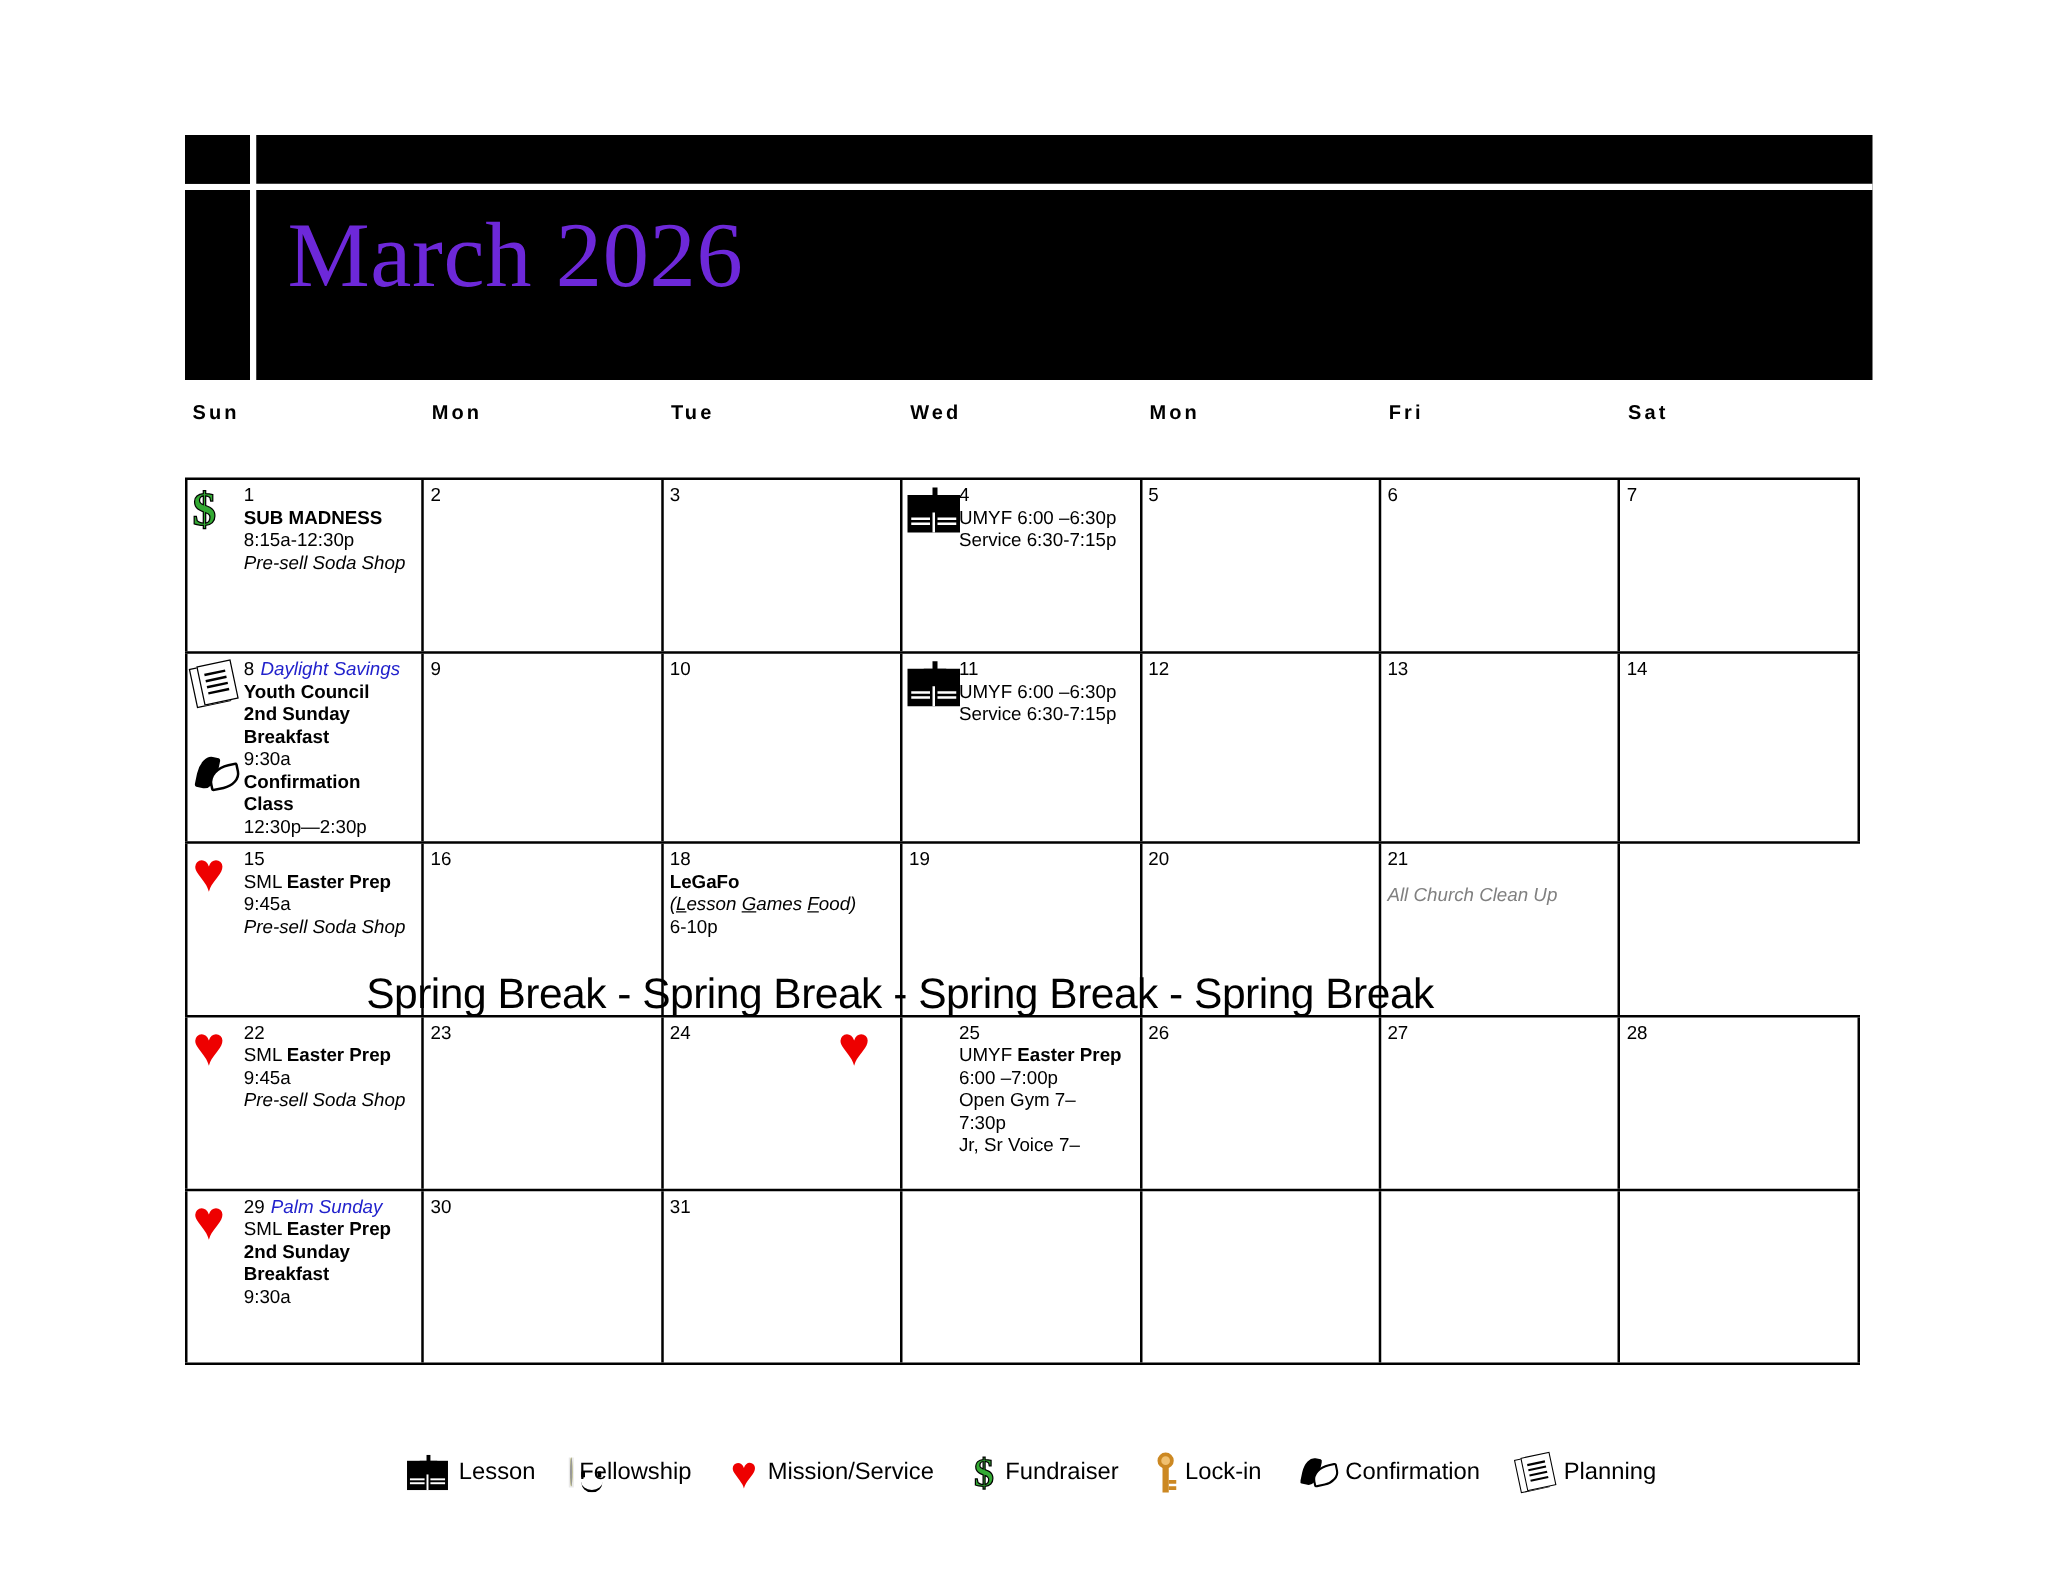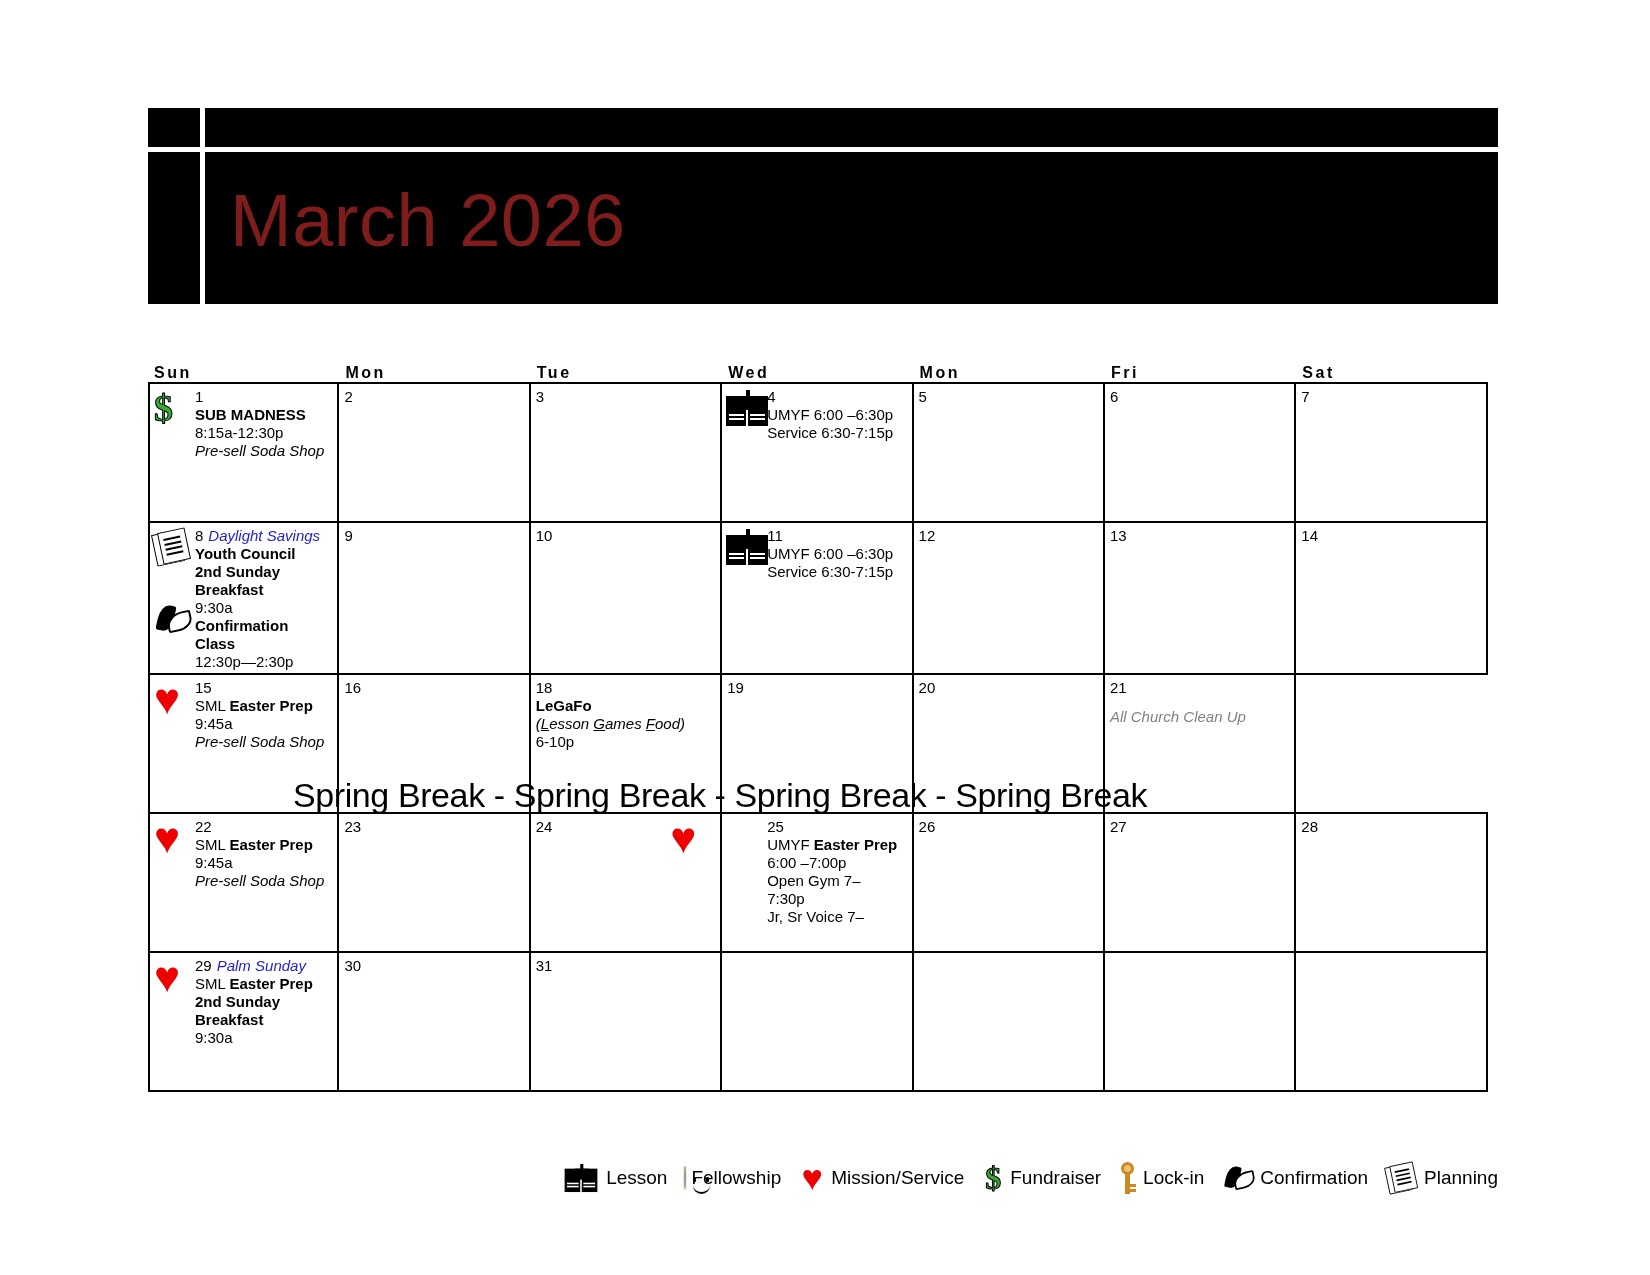--- a/index.html
+++ b/index.html
@@ -51,38 +51,37 @@
     position: absolute;
     left: 148px;
     top: 108px;
     width: 52px;
     height: 39px;
     background: #000000;
   }
   .banner-title {
     position: absolute;
     left: 230px;
-    top: 184px;
-    color: #7f1d1d;
-    font-family: Liberation Sans, sans-serif;
+    top: 168px;
+    color: #6d28d9;
+    font-family: Liberation Serif, serif;
     font-size: 74px;
     line-height: 1;
     letter-spacing: 0.5px;
     white-space: nowrap;
   }
 
   
   .dow-row {
     position: absolute;
     left: 148px;
-    top: 340px;
+    top: 322px;
     width: 1340px;
     height: 42px;
     display: flex;
-    align-items: flex-end;
   }
   .dow {
     flex: 0 0 191.4px;
     font-size: 16px;
     font-weight: bold;
     letter-spacing: 2.5px;
     color: #000;
     padding-left: 6px;
     box-sizing: border-box;
   }
@@ -340,23 +339,23 @@
     text-align: center;
   }
 
   
   .legend {
     position: absolute;
     left: 148px;
     top: 1160px;
     width: 1350px;
     display: flex;
-    justify-content: flex-end;
+    justify-content: center;
     align-items: center;
-    gap: 16px;
+    gap: 27px;
     font-size: 19px;
   }
   .legend-item {
     display: flex;
     align-items: center;
     gap: 4px;
     white-space: nowrap;
   }
   .legend .bible { transform: scale(0.78); transform-origin: center; }
   .legend .dollar { font-size: 32px; line-height: 30px; width: 26px; }

